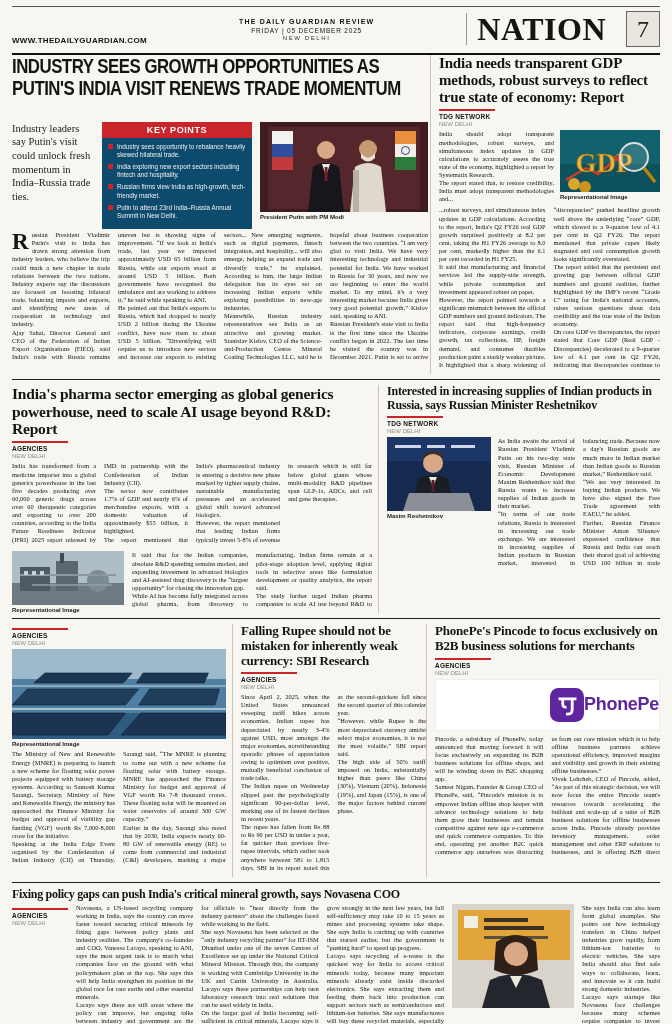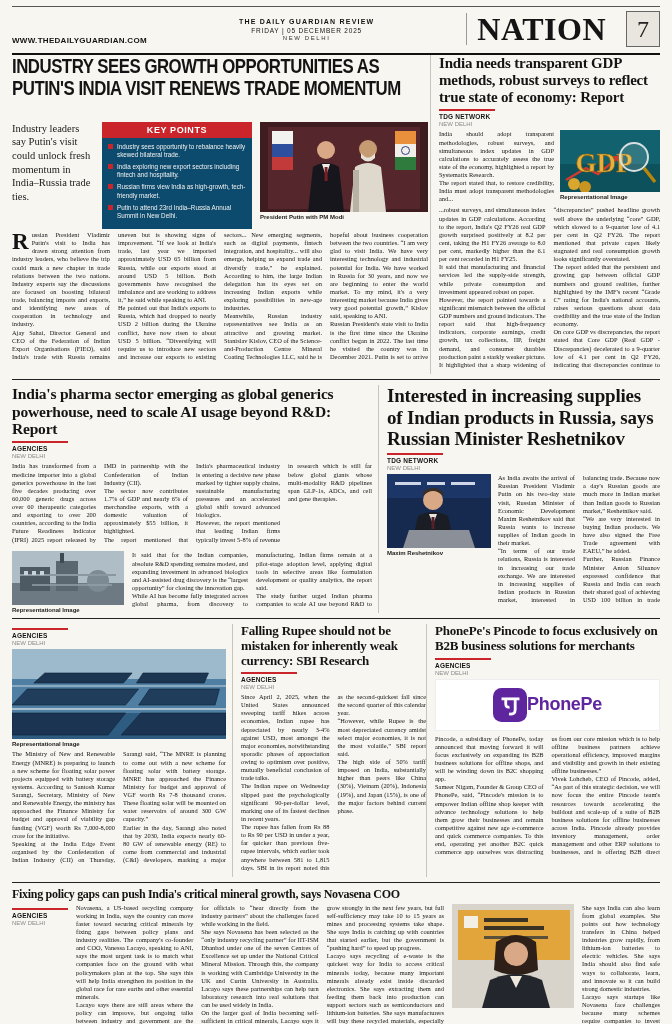--- a/index.html
+++ b/index.html
@@ -18,21 +18,21 @@
   .mh-page{width:34px;height:36px;border:1px solid #666;background:#e9e6df;display:flex;align-items:center;justify-content:center;font-size:24px;color:#222}
 
   .hr{border-top:1.5px solid #222;margin:5px 0}
   .row{display:flex}
   .vsep{border-left:1px solid #c9c4ba;padding-left:8px}
 
   h1.lead-hl{font-family:"Liberation Sans",sans-serif;font-weight:800;font-size:21px;line-height:1.04;letter-spacing:-.6px;width:125%;transform:scaleX(.8);transform-origin:0 0}
   h2{font-weight:bold;line-height:1.12;letter-spacing:-.2px}
   .gdp h2{font-size:15px}
   .pharma h2{font-size:15.5px}
-  .resh h2{font-size:19px}
+  .resh h2{font-size:12px}
   .mnre h2,.rupee h2,.phonepe h2{font-size:13px}
   .nova h2{font-size:12px;letter-spacing:-.3px}
 
   .byline-block{border-top:2px solid #c9252b;width:56px;padding-top:2px;margin:4px 0 3px}
   .byline{font-family:"Liberation Sans",sans-serif;font-weight:bold;font-size:6.5px;letter-spacing:.2px;display:block}
   .byline-city{font-family:"Liberation Sans",sans-serif;font-size:6px;color:#8a8a8a;display:block;margin-top:1px}
 
   .body{font-size:6.4px;line-height:1.27;text-align:justify;white-space:pre-line;column-fill:auto;overflow:hidden;hyphens:auto}
   .cols2{column-count:2;column-gap:8px}
   .cols3{column-count:3;column-gap:8px}
@@ -79,21 +79,21 @@
   .resh-photo svg{height:74px}
   .resh-body{flex:1;height:134px}
 
   
   .mnre{width:220px;padding-right:6px}
   .mnre-photo svg{height:90px}
   .mnre-body{height:116px;margin-top:3px}
   .rupee{width:194px}
   .rupee-body{height:184px;margin-top:2px}
   .phonepe{flex:1}
-  .pp-logo-row{display:flex;align-items:center;justify-content:center;gap:0;background:#fff;border:1px solid #eee;height:52px;margin:3px 0 4px}
+  .pp-logo-row{display:flex;align-items:center;justify-content:flex-end;gap:0;background:#fff;border:1px solid #eee;height:52px;margin:3px 0 4px}
   .pp-word{font-family:"Liberation Sans",sans-serif;font-weight:bold;font-size:18px;color:#5f259f;letter-spacing:-.3px}
   .pp-body{height:124px}
 
   
   .nova{width:100%}
   .nova-flex{display:flex;gap:8px;margin-top:2px}
   .nova-left{width:368px;height:130px}
   .nova-photo{width:122px;flex:none}
   .nova-photo svg{height:104px}
   .nova-right{flex:1;height:130px}

